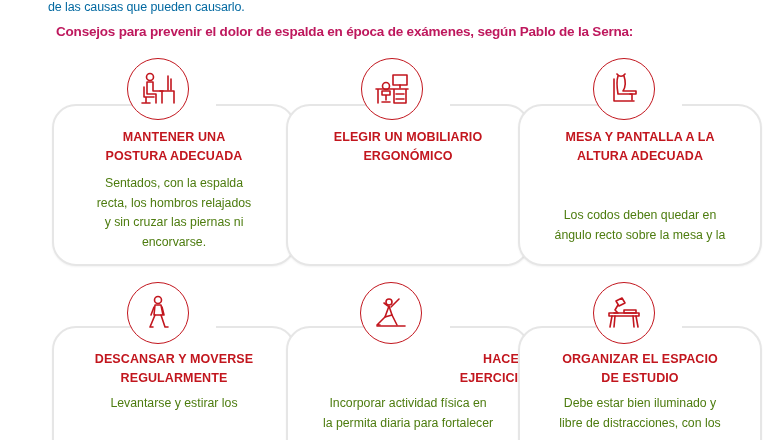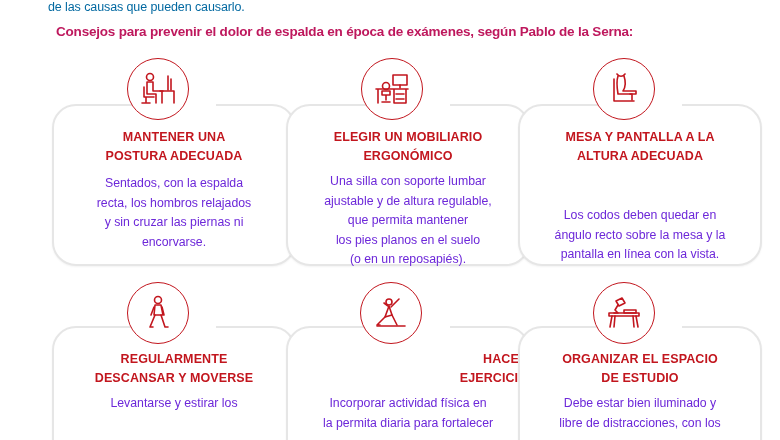--- a/index.html
+++ b/index.html
@@ -30,21 +30,21 @@
     border: 1.3px solid #c2161e; background: #fff; box-sizing: border-box;
     display: flex; align-items: center; justify-content: center;
   }
   .icon-circle svg { width: 40px; height: 40px; }
   .card-title {
     position: absolute; left: 0; right: 0; text-align: center; font-weight: bold;
     color: #c2161e; font-size: 12.5px; line-height: 19px; letter-spacing: 0.1px;
   }
   .card-body {
     position: absolute; left: 6px; right: 6px; text-align: center;
-    font-size: 12.3px; line-height: 19.5px; color: #6d28d9;
+    font-size: 12.3px; line-height: 19.5px; color: #4d7c0f;
   }
 </style>
 </head>
 <body>
 
 <div class="intro">de las causas que pueden causarlo.</div>
 <div class="heading">Consejos para prevenir el dolor de espalda en época de exámenes, según Pablo de la Serna:</div>
 
 <div class="card" style="left:52px; top:104px; height:162px;">
   <div class="gap"></div>
@@ -68,27 +68,20 @@
     <path d="M30 7 v14 M33 10 v11"></path>
   </svg>
 </div>
 
 <div class="card" style="left:286px; top:104px; height:162px;">
   <div class="gap"></div>
   <div class="card-title" style="top:22px;">
     <div>ELEGIR UN MOBILIARIO</div>
       <div>ERGONÓMICO</div>
   </div>
-  <div class="card-body" style="top:66px;">
-    <div>Una silla con soporte lumbar</div>
-      <div>ajustable y de altura regulable,</div>
-      <div>que permita mantener</div>
-      <div>los pies planos en el suelo</div>
-      <div>(o en un reposapiés).</div>
-  </div>
 </div>
 <div class="icon-circle" style="left:361px; top:58px;">
   <svg viewBox="0 0 40 40" fill="none" stroke="#c2161e" stroke-width="1.6" stroke-linejoin="round" stroke-linecap="round">
     <rect x="21" y="6" width="14" height="10"></rect>
     <path d="M28 16 v3"></path>
     <path d="M4 20 h32 M6 20 v14 M22 20 v14 h12 v-14"></path>
     <path d="M24 25 h8 M24 30 h8"></path>
     <circle cx="14" cy="17" r="3.5"></circle>
     <path d="M10 22 h8 v4 h-8 z M14 26 v5 M10 33 h8"></path>
   </svg>
@@ -96,37 +89,36 @@
 
 <div class="card" style="left:518px; top:104px; height:162px;padding-left:8px;">
   <div class="gap"></div>
   <div class="card-title" style="top:22px;">
     <div>MESA Y PANTALLA A LA</div>
       <div>ALTURA ADECUADA</div>
   </div>
   <div class="card-body" style="top:68px;margin-top:32px;">
     <div>Los codos deben quedar en</div>
       <div>ángulo recto sobre la mesa y la</div>
-      <div>pantalla en línea con la vista.</div>
   </div>
 </div>
 <div class="icon-circle" style="left:593px; top:58px;">
   <svg viewBox="0 0 40 40" fill="none" stroke="#c2161e" stroke-width="1.6" stroke-linejoin="round" stroke-linecap="round">
     <path d="M13 5 c2 3 6 3 8 0"></path>
     <path d="M14 7 c-2 6 -1 12 0 18 h14 v6"></path>
     <path d="M20 7 c2 6 1 12 -1 15 h13 v3 h-6"></path>
     <path d="M10 10 v22 h20"></path>
   </svg>
 </div>
 
 <div class="card" style="left:52px; top:326px; height:140px;">
   <div class="gap"></div>
   <div class="card-title" style="top:22px;">
-    <div>REGULARMENTE</div>
-      <div>DESCANSAR Y MOVERSE</div>
+    <div>DESCANSAR Y MOVERSE</div>
+      <div>REGULARMENTE</div>
   </div>
   <div class="card-body" style="top:66px;">
     <div>Levantarse y estirar los</div>
   </div>
 </div>
 <div class="icon-circle" style="left:127px; top:282px;">
   <svg viewBox="0 0 40 40" fill="none" stroke="#c2161e" stroke-width="1.6" stroke-linejoin="round" stroke-linecap="round">
     <circle cx="20" cy="7" r="3.5"></circle>
     <path d="M17 12 h6 l2 10 h-9 z"></path>
     <path d="M16 14 l-3 8 M24 14 l2 8"></path>

